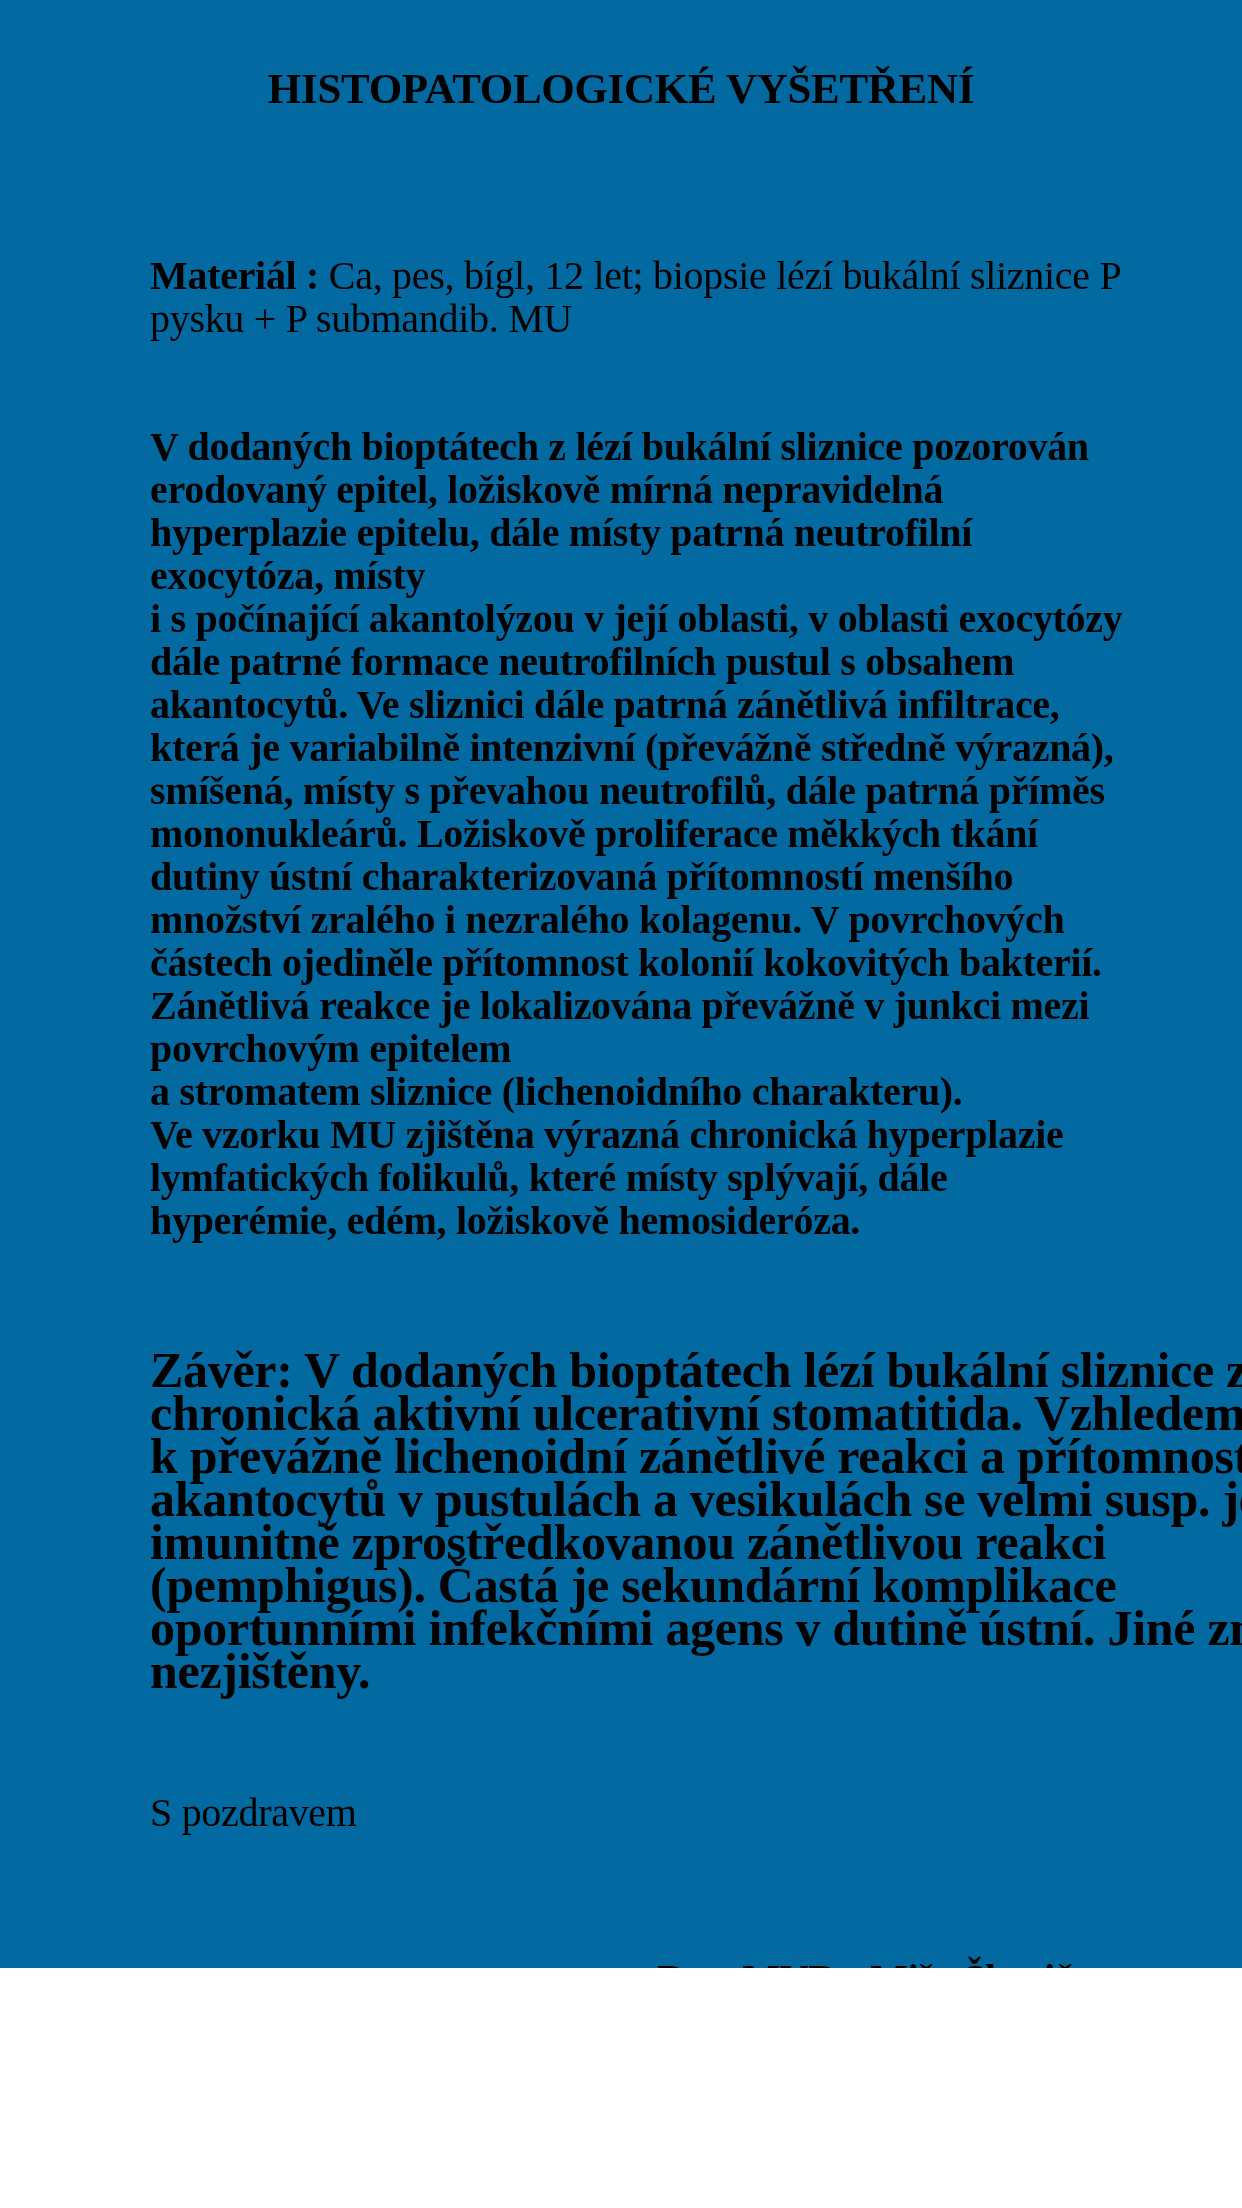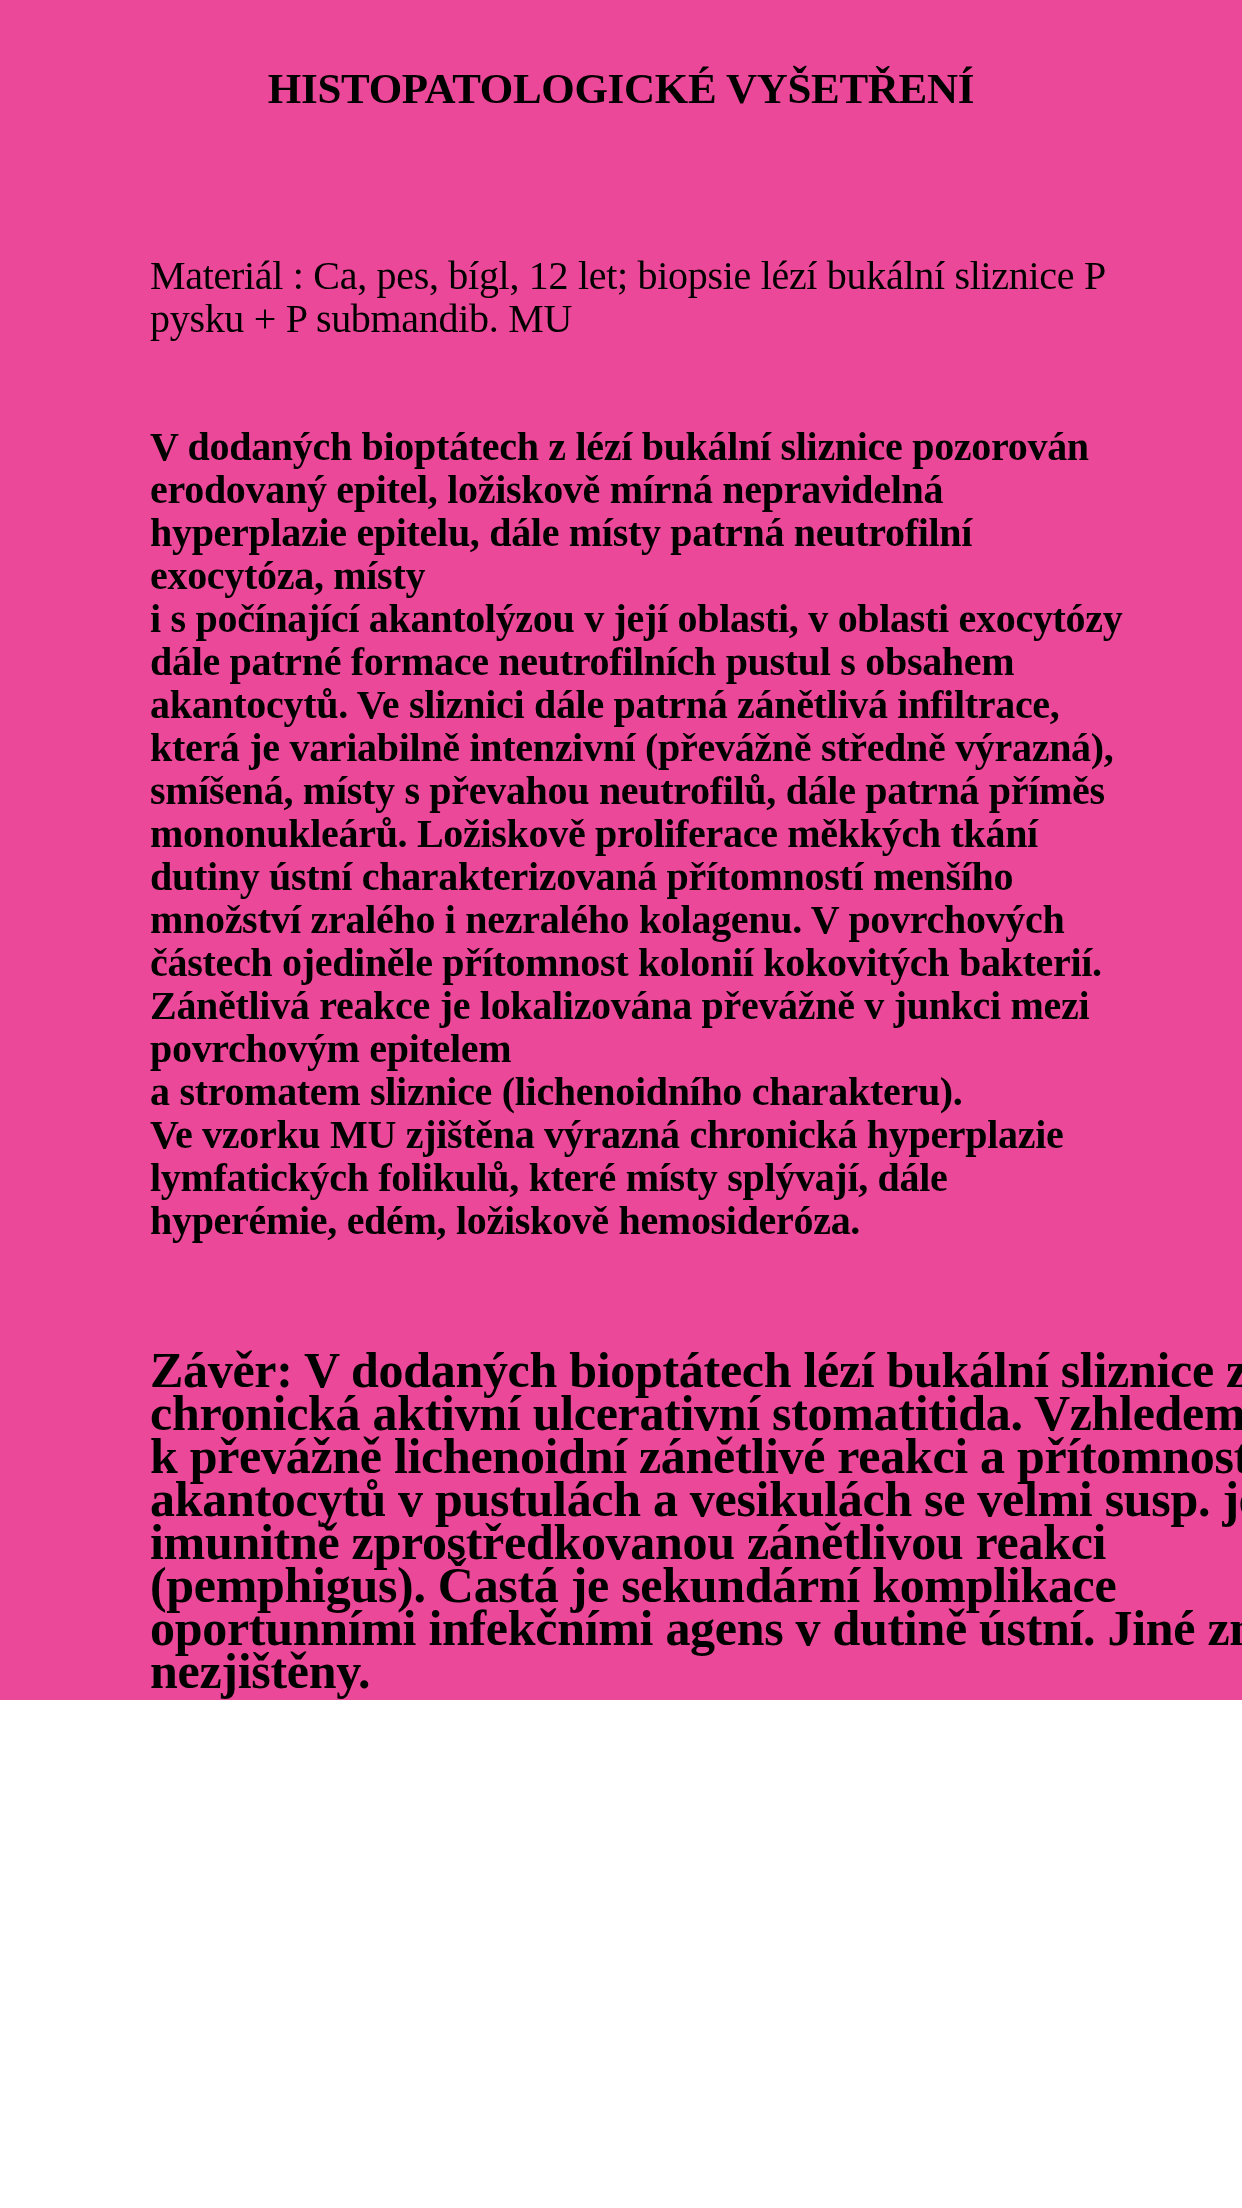--- a/index.html
+++ b/index.html
@@ -5,22 +5,22 @@
   html, body {
     margin: 0;
     padding: 0;
   }
   body {
     background: #ffffff;
   }
   .page {
     position: relative;
     width: 1242px;
-    height: 1700px;
-    background: #ec4899;
+    height: 1968px;
+    background: #0369a1;
     color: #000000;
     font-family: "Liberation Serif", serif;
     overflow: hidden;
   }
   .content {
     padding: 64px 150px 0 150px;
   }
   .content p {
     margin: 0;
     white-space: pre;          
@@ -32,21 +32,21 @@
     line-height: 50px;
     font-weight: 700;
     text-align: center;
   }
   .field {
     font-size: 40px;
     line-height: 43px;
     font-weight: 400;
   }
   .field .label {
-    font-weight: 400;
+    font-weight: 700;
   }
   .field-material { margin-top: 140px !important; }
   .field-owner    { margin-top: 44px  !important; }
   .field-date     { margin-top: 49px  !important; }
   .findings {
     margin-top: 85px !important;
     font-size: 40px;
     line-height: 43px;
     font-weight: 700;
   }

